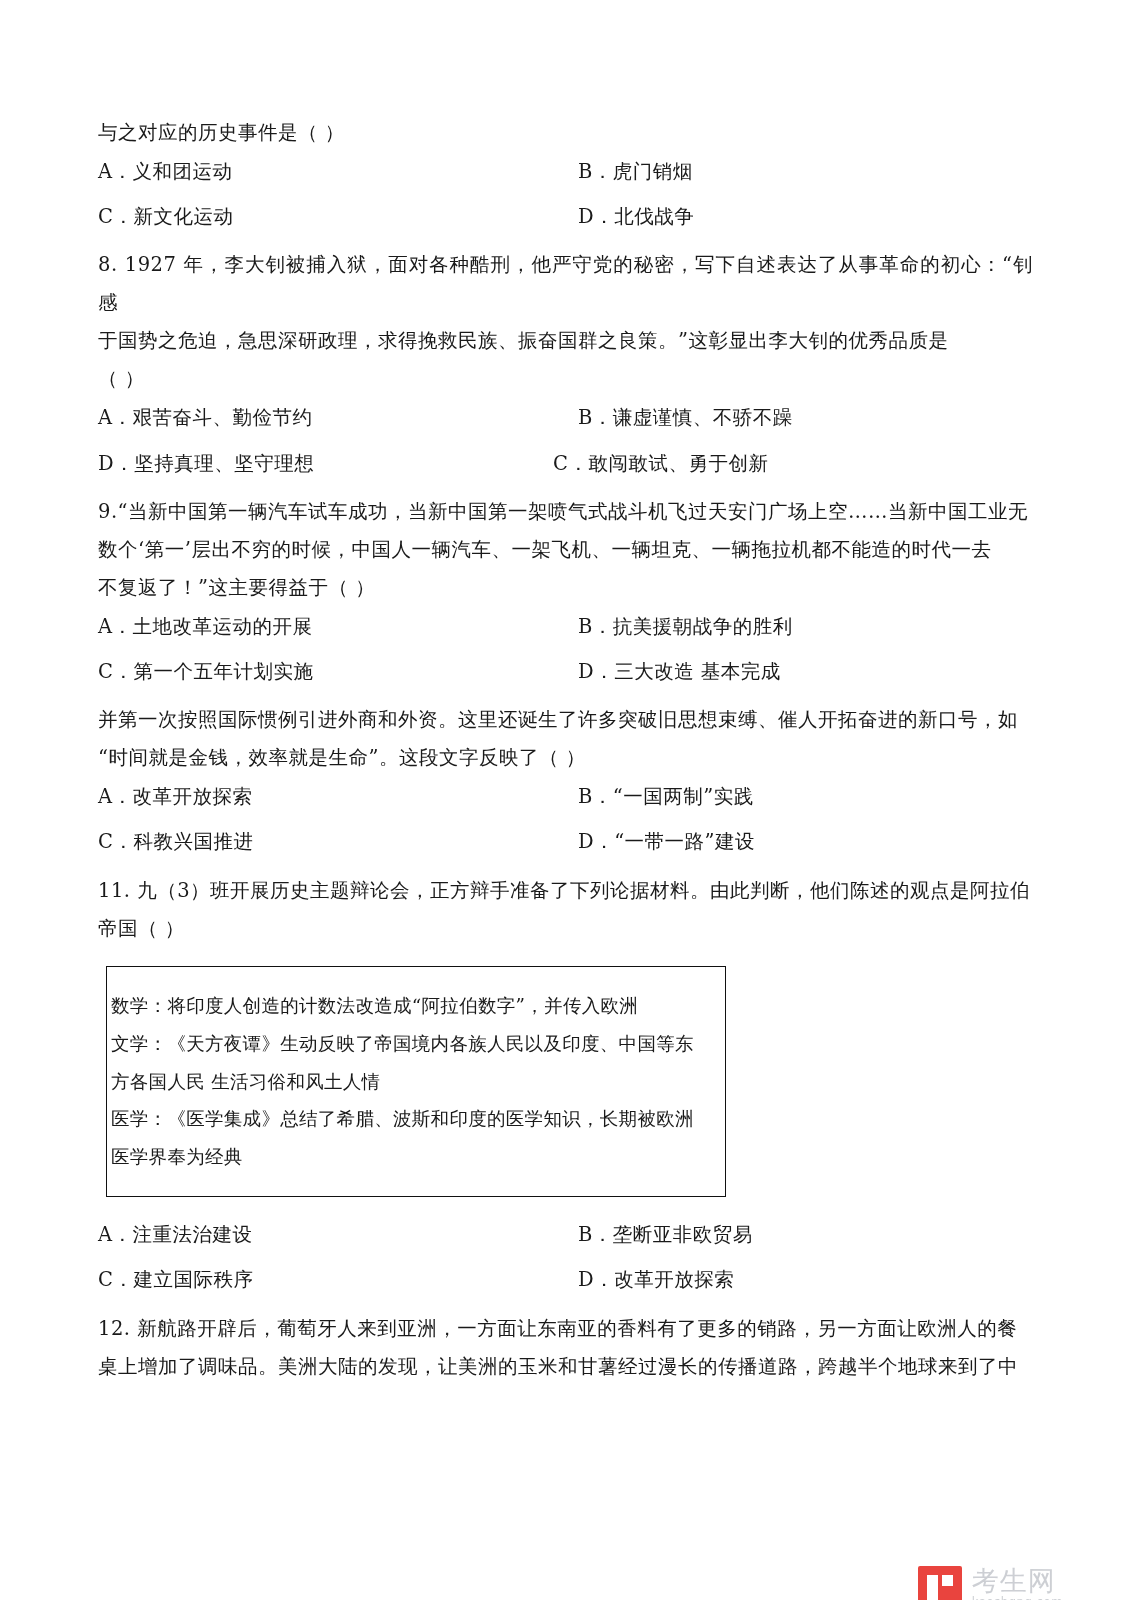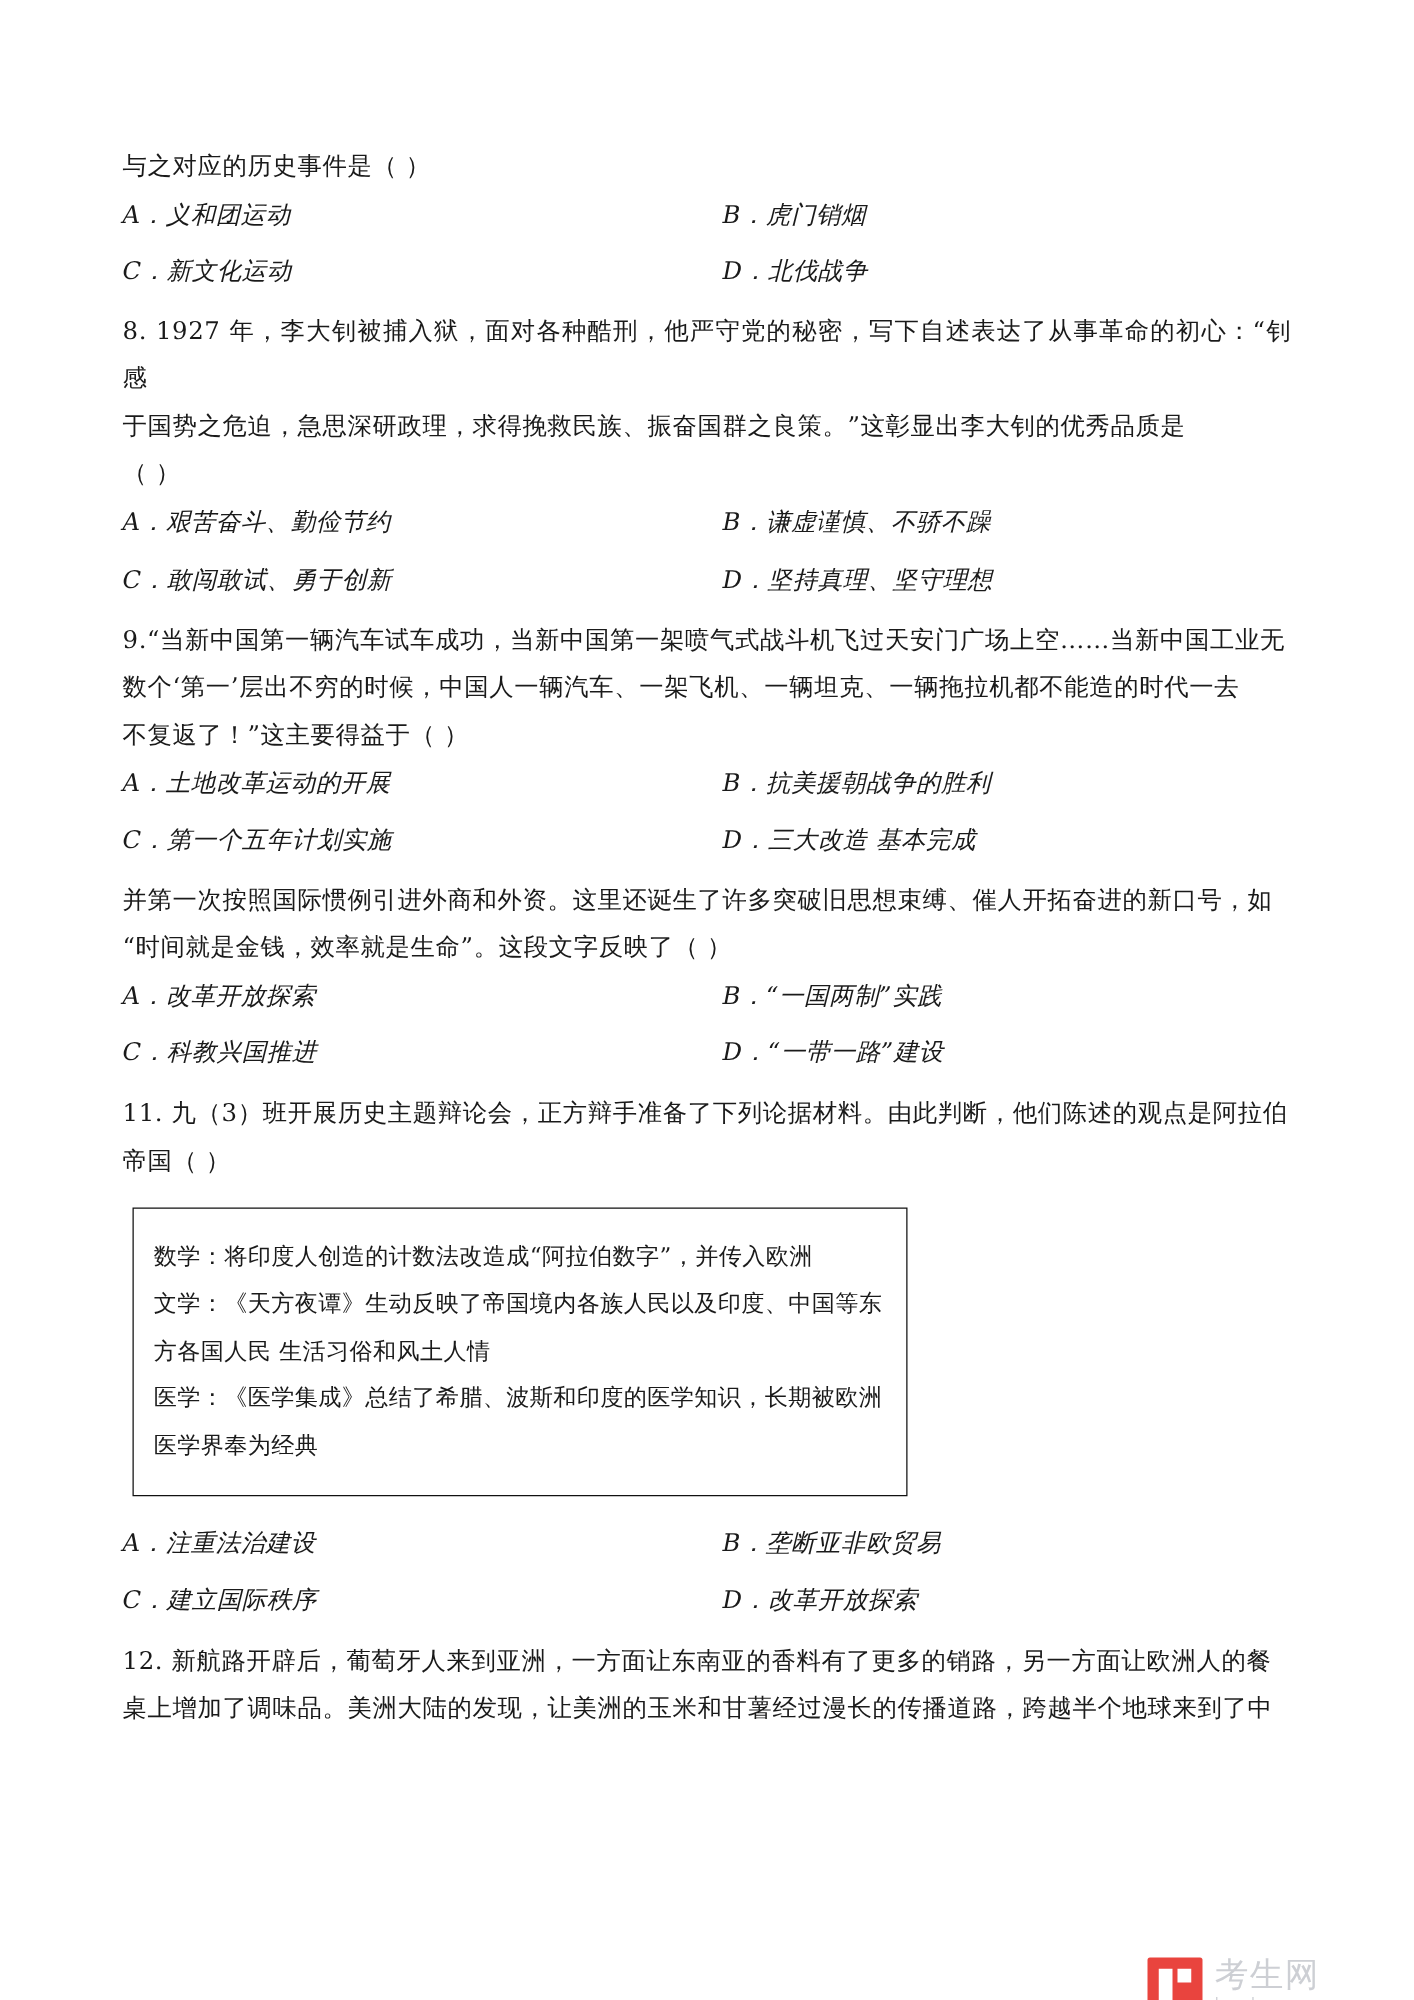--- a/index.html
+++ b/index.html
@@ -35,40 +35,39 @@
   .q-text .cont {
     display: block;
   }
   .options {
     margin: 2px 0 6px 0;
   }
   .opt-row {
     display: flex;
     width: 100%;
     margin-bottom: 14px;
-    font-style: italic;
   }
   .opt {
     font-size: 19.5px;
     line-height: 1.6;
     letter-spacing: 0.5px;
   }
   .opt.a, .opt.c {
     width: 480px;
     flex: 0 0 480px;
   }
   .opt.b, .opt.d {
     flex: 1 1 auto;
   }
   .material-box {
     border: 1.4px solid #111;
     margin: 18px 0 22px 8px;
     width: 620px;
     box-sizing: border-box;
-    padding: 20px 16px 20px 16px;
+    padding: 20px 16px 20px 4px;
   }
   .material-line {
     font-size: 18.5px;
     line-height: 2.05;
     letter-spacing: 0.3px;
   }
   .watermark {
     position: absolute;
     right: 68px;
     bottom: 26px;
@@ -145,22 +144,22 @@
       <span class="cont">8. 1927 年，李大钊被捕入狱，面对各种酷刑，他严守党的秘密，写下自述表达了从事革命的初心：“钊感</span>
       <span class="cont">于国势之危迫，急思深研政理，求得挽救民族、振奋国群之良策。”这彰显出李大钊的优秀品质是</span>
       <span class="cont">（      ）</span>
     </p>
     <div class="options">
       <div class="opt-row">
         <div class="opt a">A．艰苦奋斗、勤俭节约</div>
         <div class="opt b">B．谦虚谨慎、不骄不躁</div>
       </div>
       <div class="opt-row">
+        <div class="opt d">D．坚持真理、坚守理想</div>
         <div class="opt c">C．敢闯敢试、勇于创新</div>
-        <div class="opt d">D．坚持真理、坚守理想</div>
       </div>
     </div>
   </div>
 
   <div class="q-block">
     <p class="q-text">
       <span class="cont">9.“当新中国第一辆汽车试车成功，当新中国第一架喷气式战斗机飞过天安门广场上空……当新中国工业无</span>
       <span class="cont">数个‘第一’层出不穷的时候，中国人一辆汽车、一架飞机、一辆坦克、一辆拖拉机都不能造的时代一去</span>
       <span class="cont">不复返了！”这主要得益于（       ）</span>
     </p>

